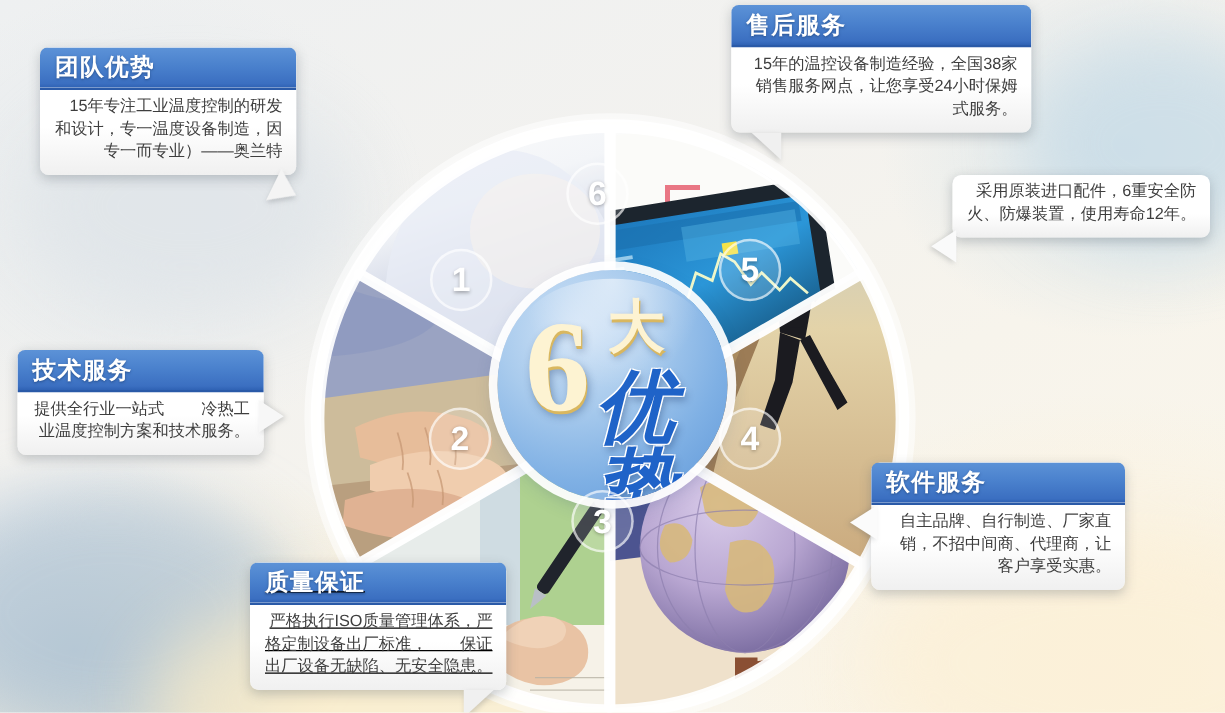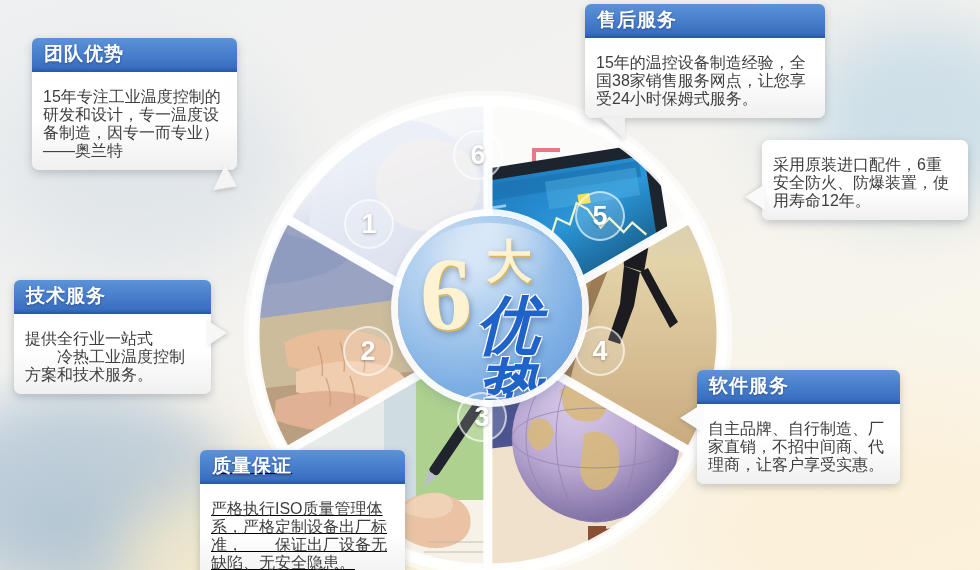--- a/index.html
+++ b/index.html
@@ -89,23 +89,24 @@
     background:linear-gradient(180deg,#5c92d7 0%,#4a81cd 46%,#3b6fc1 90%,#2f62b4 100%);
     border-bottom:2px solid #2a5aa8;
     display:flex; align-items:center;
     padding:0 12px;
   }
   .callout .head span {
     color:#fff; font-size:19px; font-weight:bold; letter-spacing:1px;
     text-shadow:0 1px 2px rgba(20,50,95,.55);
   }
   .callout .body {
-    padding:16px 11px 10px 11px;
-    font-size:16px; line-height:18px; color:#3e3e3e;
+    padding:4px 11px 10px 11px;
+    font-size:13px; line-height:18px; color:#3e3e3e;
     border-radius:0 0 6px 6px;
+    text-align:right;
   }
   .tail { position:absolute; width:0; height:0; }
 
   
   #box-team      { left:32px;  top:38px;  width:205px; }
   #box-team .tail{ right:-1px; bottom:-26px;
      border-left:20px solid #f4f4f4; border-top:14px solid transparent;
      border-bottom:14px solid transparent; transform:rotate(26deg); filter:drop-shadow(1px 2px 2px rgba(90,95,100,.28)); }
 
   #box-tech      { left:14px;  top:280px; width:197px; }

